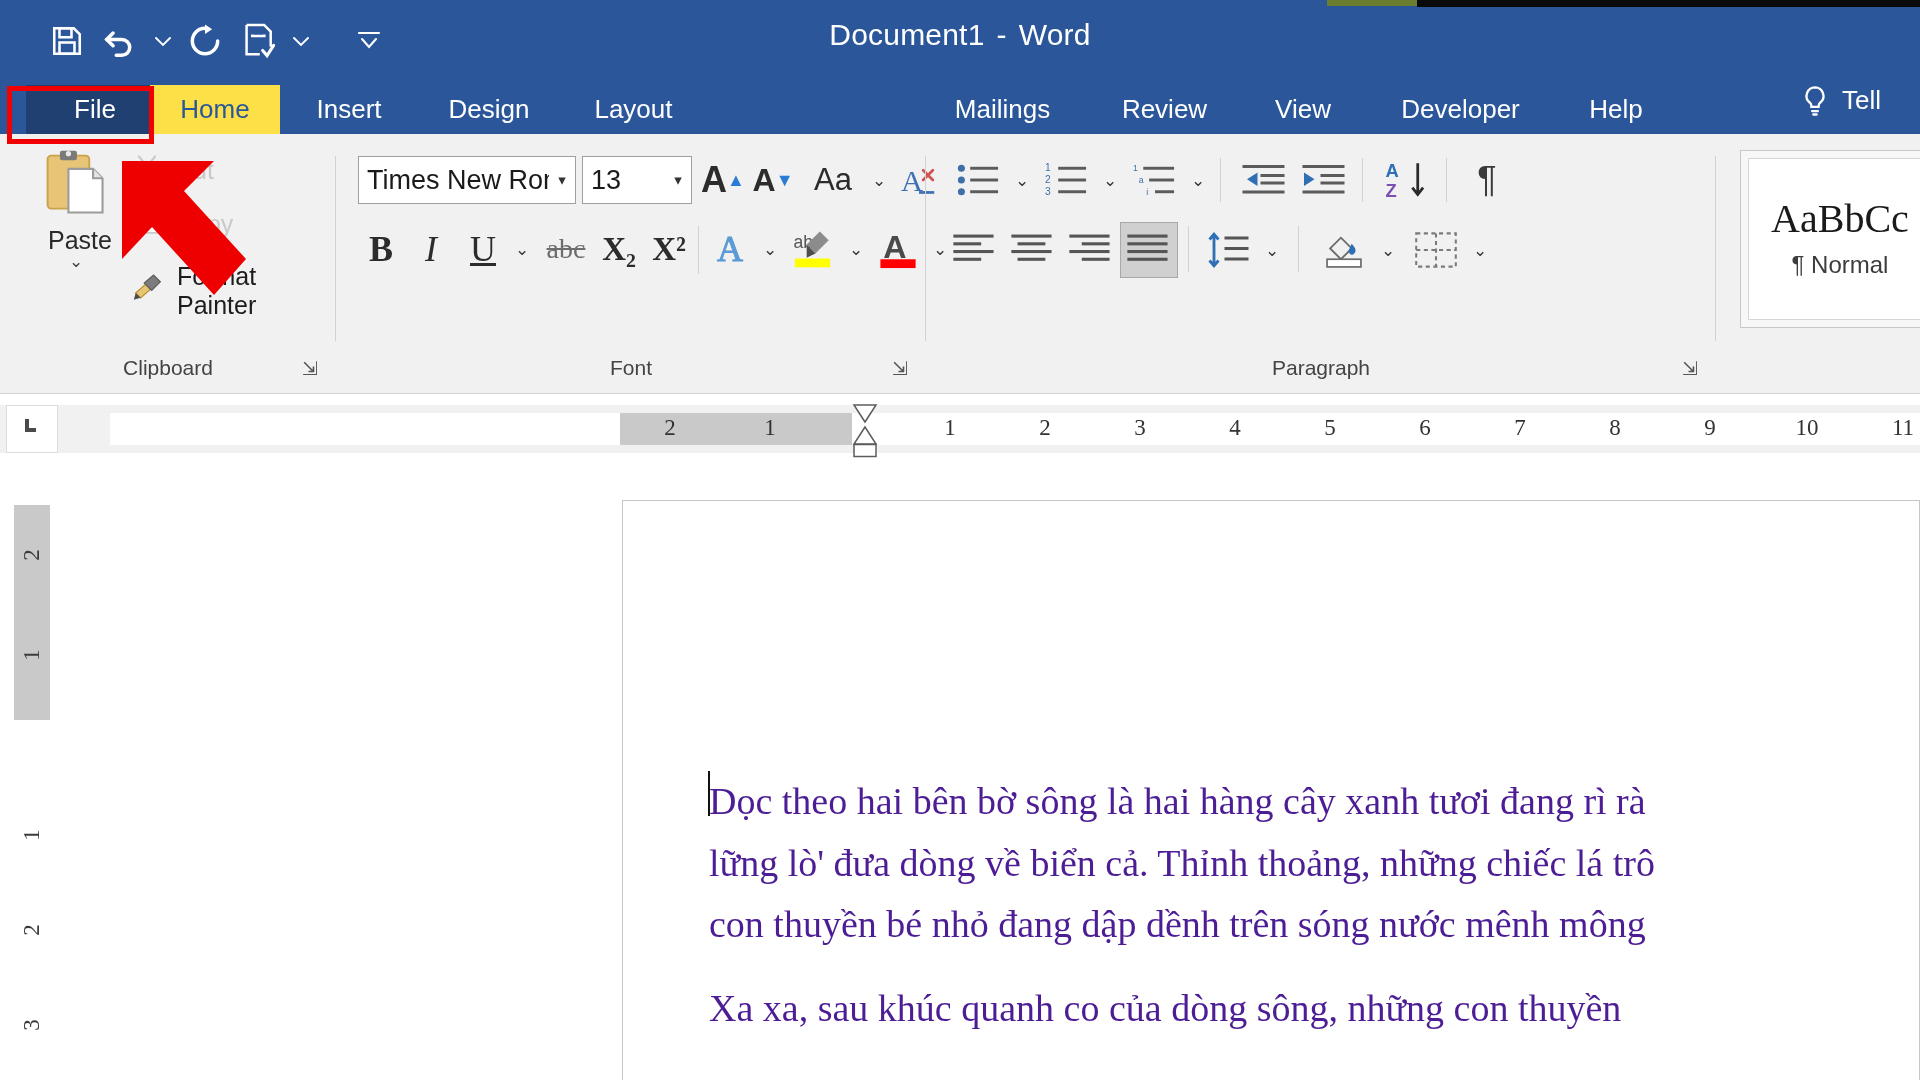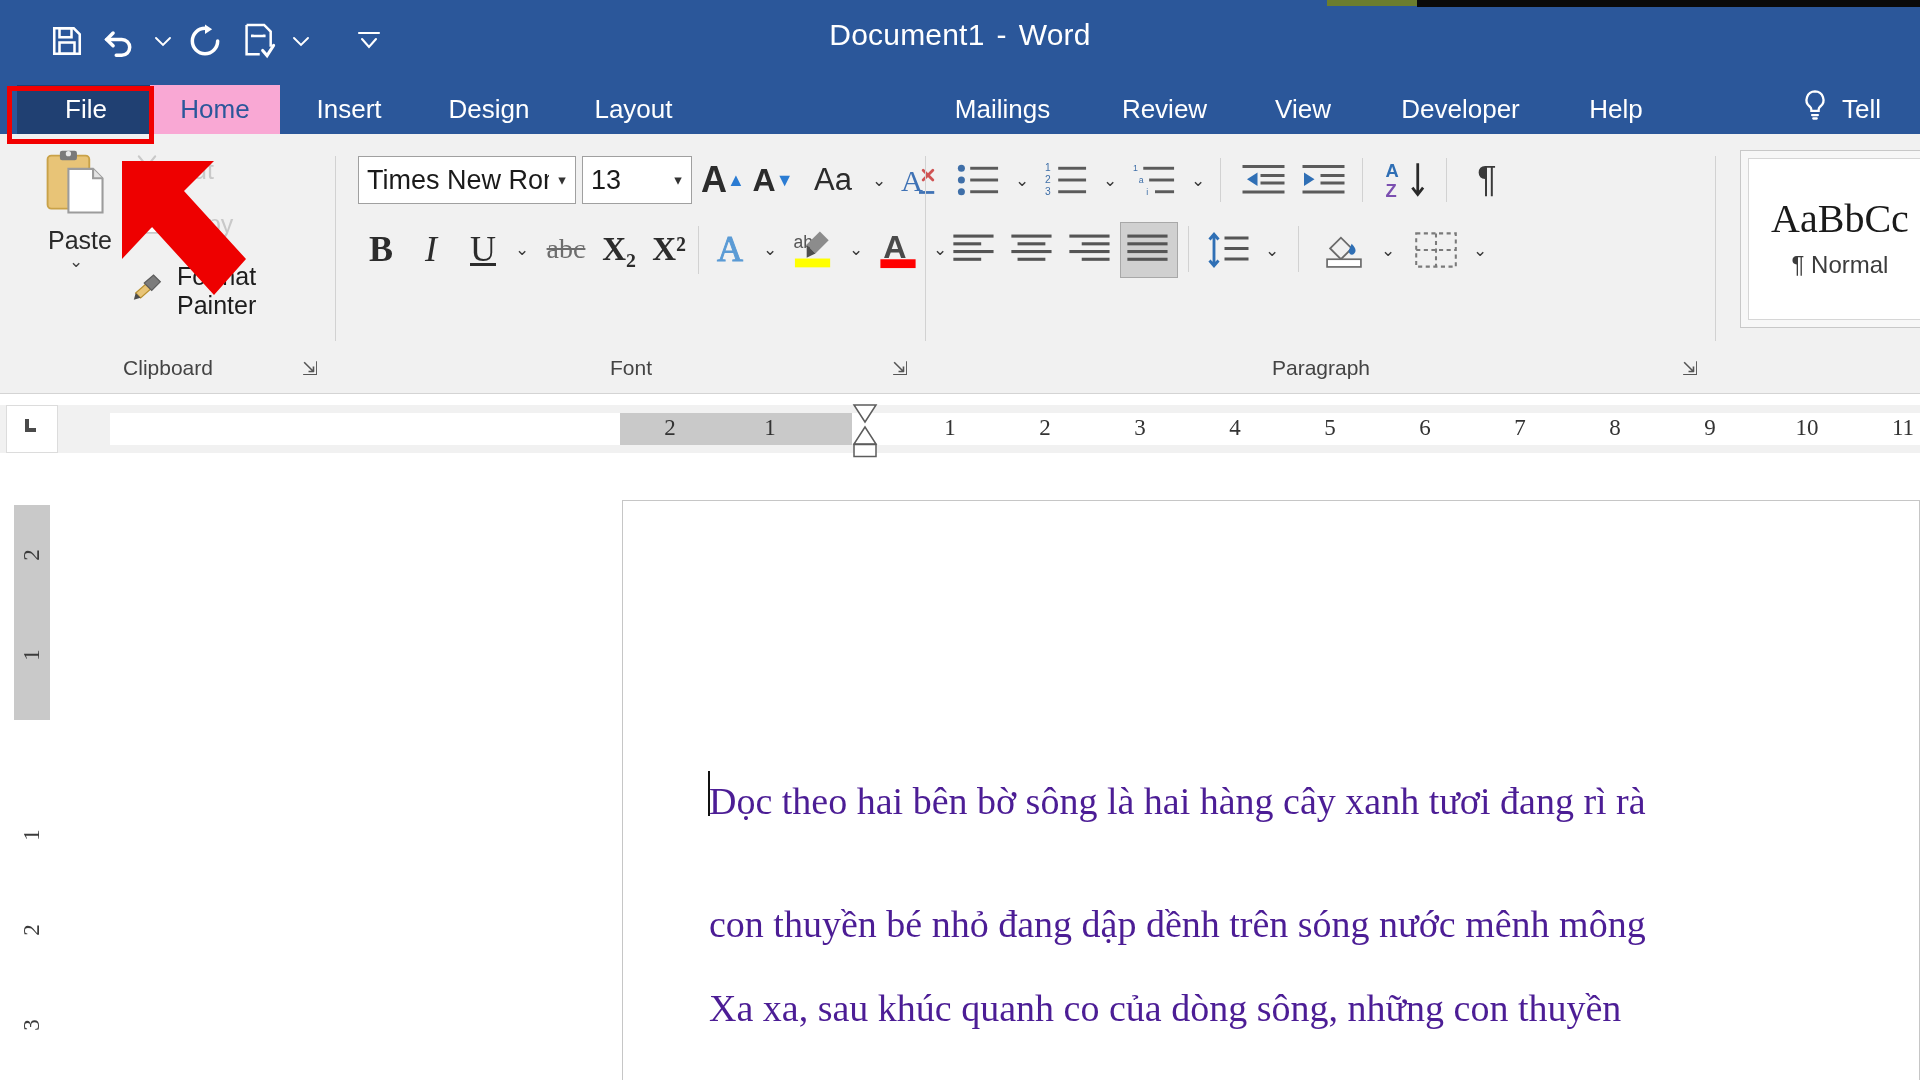--- a/index.html
+++ b/index.html
@@ -43,23 +43,23 @@
   .tabstrip {
     position: absolute; left: 0; top: 85px; width: 1920px; height: 49px;
     background: #2b579a;
   }
   .tab {
     position: absolute; top: 0; height: 49px;
     display: flex; align-items: center; justify-content: center;
     color: #ffffff; font-size: 26px; padding: 0 22px; white-space: nowrap;
   }
   .tab.file { background: #204072; color: #ffffff; }
-  .tab.active { background: #f9a8d4; color: #2b579a; }
+  .tab.active { background: #fde047; color: #2b579a; }
   .tell-me {
-    position: absolute; top: 0; height: 49px; display: flex; align-items: center;
+    position: absolute; top: 0; height: 49px; display: flex; 
     color: #fff; font-size: 26px; gap: 12px;
   }
   .file-highlight {
     position: absolute; left: 7px; top: 86px; width: 147px; height: 58px;
     border: 5px solid #f20000; pointer-events: none; z-index: 30;
   }
 
   
   .ribbon {
     position: absolute; left: 0; top: 134px; width: 1920px; height: 260px;
@@ -240,21 +240,21 @@
         </svg>
       </div>
     </div>
 
     <div class="doc-title">
       <span>Document1</span><span class="sep">-</span><span>Word</span>
     </div>
   </div>
 
   <div class="tabstrip">
-    <div class="tab file" style="left:17px;width:138px">File</div>
+    <div class="tab file" style="left:26px;width:138px">File</div>
     <div class="tab active" style="left:150px;width:130px">Home</div>
     <div class="tab" style="left:288px;width:122px">Insert</div>
     <div class="tab" style="left:420px;width:138px">Design</div>
     <div class="tab" style="left:566px;width:135px">Layout</div>
     <div class="tab" style="left:920px;width:165px">Mailings</div>
     <div class="tab" style="left:1092px;width:145px">Review</div>
     <div class="tab" style="left:1245px;width:116px">View</div>
     <div class="tab" style="left:1368px;width:185px">Developer</div>
     <div class="tab" style="left:1560px;width:112px">Help</div>
 
@@ -598,21 +598,21 @@
     <span style="top:330px">1</span>
     <span style="top:425px">2</span>
     <span style="top:520px">3</span>
   </div>
 
   <div class="page">
     <div class="caret"></div>
     <div class="page-body">
       <p>
         <span>Dọc theo hai bên bờ sông là hai hàng cây xanh tươi đang rì rà</span><br>
-        <br>
+        <span>lững lò' đưa dòng về biển cả. Thỉnh thoảng, những chiếc lá trô</span><br>
         <span>con thuyền bé nhỏ đang dập dềnh trên sóng nước mênh mông</span>
       </p>
       <p>
         <span>Xa xa, sau khúc quanh co của dòng sông, những con thuyền</span>
       </p>
     </div>
   </div>
 
 </div>
 

